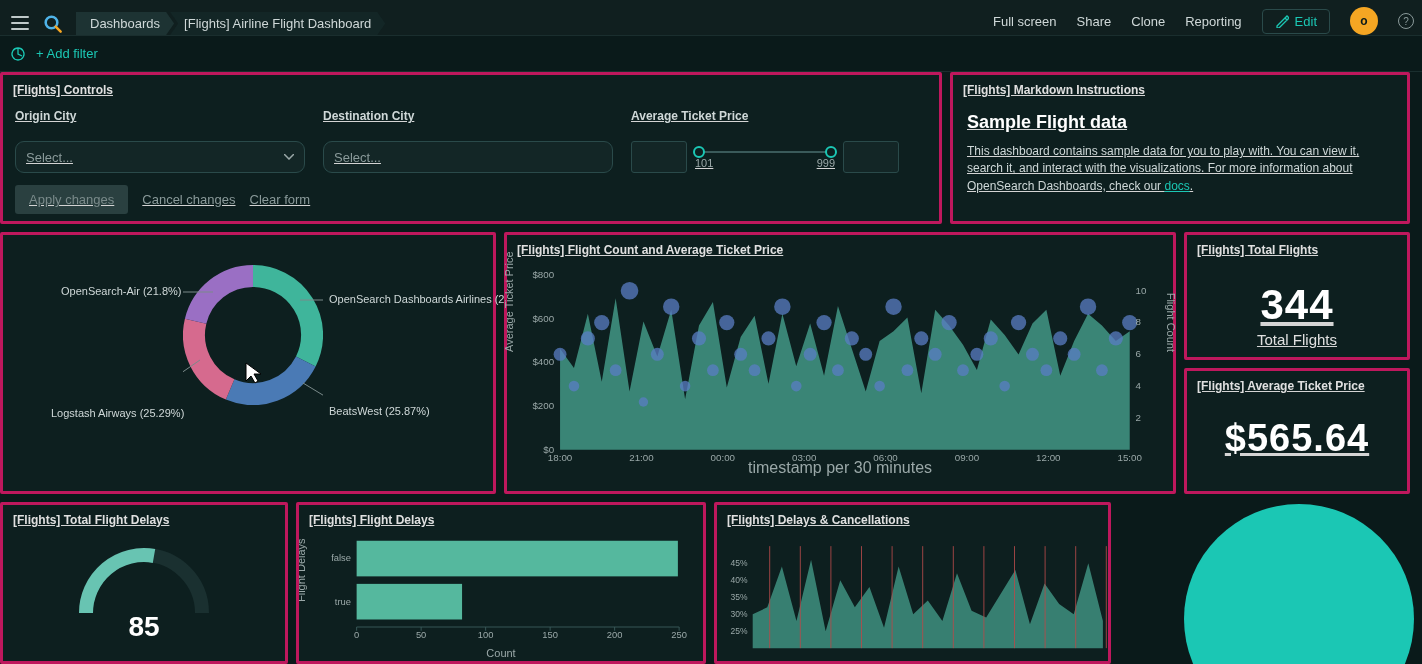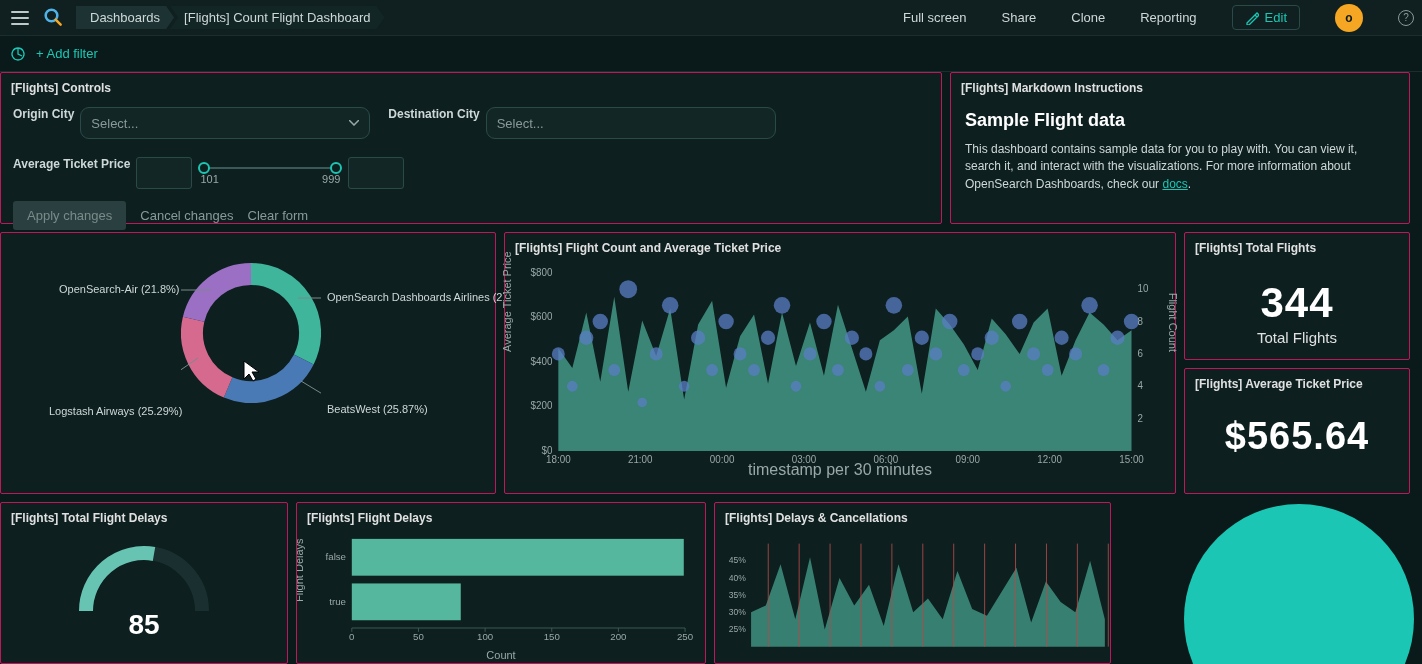--- a/index.html
+++ b/index.html
@@ -12,50 +12,50 @@
   height: 664px;
   overflow: hidden;
   position: relative;
 }
 
 
 .header {
   height: 36px;
   background: #101f1f;
   display: flex;
-  align-items: center;
+  align-items: flex-end;
   padding: 0 8px;
   border-bottom: 1px solid #1a2e2e;
 }
 .hamburger { width: 24px; height: 24px; display:flex; flex-direction:column; justify-content:space-between; padding:5px 3px; cursor:pointer;}
 .hamburger span { height:2px; background:#bfc9c9; border-radius:1px;}
 .logo { width:20px; height:20px; margin: 0 12px; }
 .breadcrumb { display:flex; align-items:center; gap:0; }
 .crumb { padding: 4px 14px; background:#1d3333; color:#cfd8d8; font-size:13px; cursor:pointer; clip-path: polygon(0 0, calc(100% - 8px) 0, 100% 50%, calc(100% - 8px) 100%, 0 100%, 8px 50%);}
 .crumb.first { clip-path: polygon(0 0, calc(100% - 8px) 0, 100% 50%, calc(100% - 8px) 100%, 0 100%);}
 .crumb + .crumb { margin-left:-4px; background:#132626;}
-.header-right { margin-left:auto; display:flex; align-items:center; gap:35px; }
+.header-right { margin-left:auto; display:flex; align-items:center; gap:20px; }
 .header-link { color:#cfd8d8; font-size:13px; cursor:pointer; }
 .edit-btn { display:flex; align-items:center; gap:6px; border:1px solid #2a4a4a; padding:4px 12px; border-radius:4px; color:#1bc7b4; cursor:pointer;}
 .avatar { width:28px; height:28px; border-radius:50%; background:#f5a623; display:flex; align-items:center; justify-content:center; color:#0a1a1a; font-weight:600; font-size:12px;}
 .help-icon { width:16px; height:16px; border:1.5px solid #8a9a9a; border-radius:50%; display:flex; align-items:center; justify-content:center; font-size:10px; color:#8a9a9a; cursor:pointer;}
 
 
 .filter-bar { height:36px; display:flex; align-items:center; padding:0 10px; gap:10px; border-bottom:1px solid #1a2e2e;}
 .filter-icon { width:16px; height:16px; }
 .add-filter { color:#1bc7b4; font-size:13px; cursor:pointer; }
 
 
 .grid { position:relative; padding:6px; }
-.panel { position:absolute; background:#0d1f1f; border:1px solid #be185d; border-radius:2px; }
+.panel { position:absolute; background:#0d1f1f; border:3px solid #be185d; border-radius:2px;text-decoration:underline; }
 .panel-title { font-size:12px; font-weight:700; color:#e0e0e0; padding:8px 10px 6px; }
 
 
 .controls-body { display:flex; gap:18px; padding:6px 12px 12px; align-items:flex-start; flex-wrap:wrap;}
-.field-group { display:flex; gap:6px;}
+.field-group { display:flex; flex-direction:column; gap:18px;}
 .field-label { font-size:12px; color:#cfd8d8; font-weight:600;}
 .select-box { width:290px; height:32px; background:#132626; border:1px solid #2a4a4a; border-radius:9px; display:flex; align-items:center; padding:0 10px; justify-content:space-between; color:#8a9a9a; cursor:pointer;}
 .num-input { width:56px; height:32px; background:#132626; border:1px solid #2a4a4a; border-radius:3px;}
 .range-group { display:flex; align-items:center; gap:8px;}
 .range-slider { width:140px; position:relative; padding-top:6px;}
 .range-track { height:2px; background:#3a5a5a; position:relative;}
 .range-handle { width:12px; height:12px; border:2px solid #1bc7b4; background:#0d1f1f; border-radius:50%; position:absolute; top:-5px;}
 .range-labels { display:flex; justify-content:space-between; font-size:11px; color:#9aa8a8; margin-top:4px;}
 .controls-buttons { display:flex; gap:14px; padding:0 12px 10px; align-items:center;}
 .btn-apply { background:#2a4040; color:#7a8a8a; padding:7px 14px; border-radius:3px; font-size:13px; cursor:not-allowed;}
@@ -107,21 +107,21 @@
       <span></span>
       <span></span>
       <span></span>
     </div>
   <svg class="logo" viewBox="0 0 24 24">
       <circle cx="9" cy="9" r="7" fill="none" stroke="#4fb3e8" stroke-width="3"></circle>
       <path d="M14 14 L20 20" stroke="#f5a623" stroke-width="3" stroke-linecap="round"></path>
     </svg>
   <div class="breadcrumb">
     <div class="crumb first">Dashboards</div>
-    <div class="crumb">[Flights] Count Flight Dashboard</div>
+    <div class="crumb">[Flights] Airline Flight Dashboard</div>
   </div>
   <div class="header-right">
     <div class="header-link">Full screen</div>
     <div class="header-link">Share</div>
     <div class="header-link">Clone</div>
     <div class="header-link">Reporting</div>
     <div class="edit-btn">
       <svg width="14" height="14">
           <path d="M2 12 L10 4 L12 6 L4 14 L2 14 Z M10 4 L12 2 L14 4 L12 6 Z" fill="none" stroke="#1bc7b4" stroke-width="1.3"></path>
         </svg>

